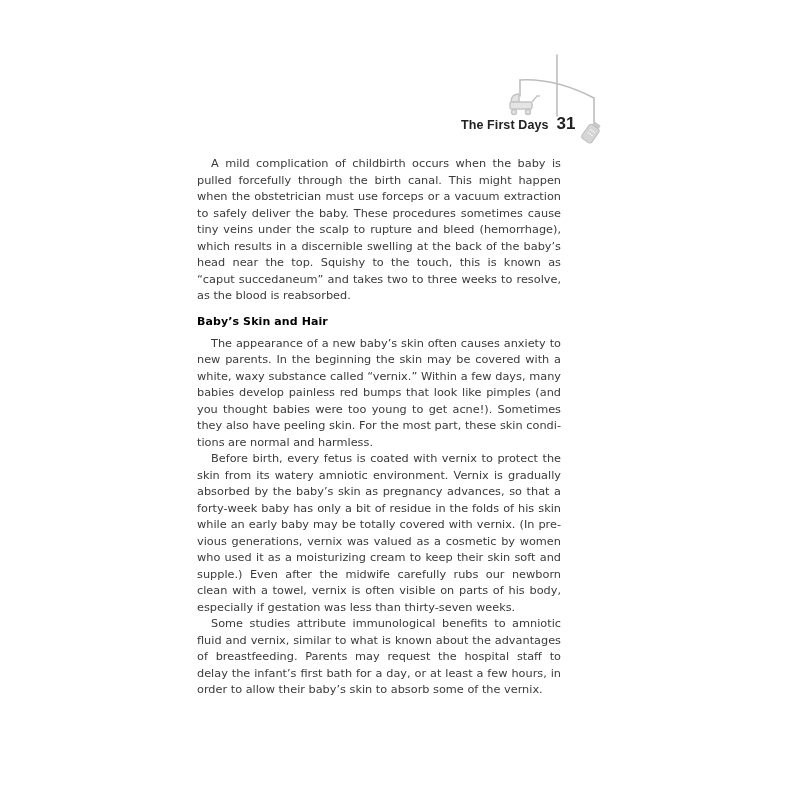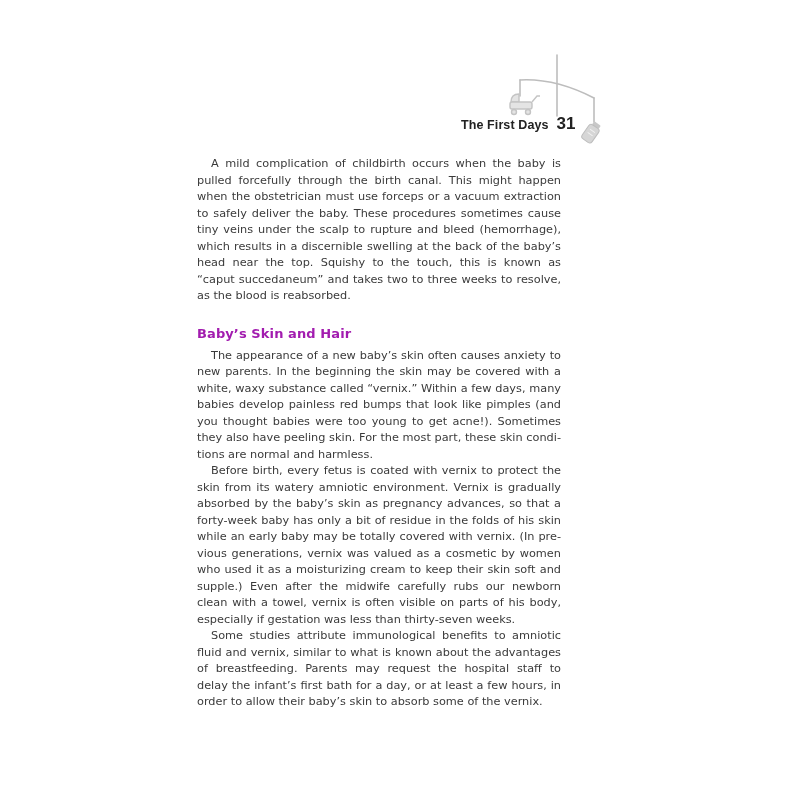--- a/index.html
+++ b/index.html
@@ -8,22 +8,22 @@
   .mobile { position: absolute; left: 495px; top: 50px; width: 120px; height: 100px; }
   .running-head { position: absolute; left: 461px; top: 114px; height: 22px; white-space: nowrap;
     font-family: "Liberation Sans", "DejaVu Sans", sans-serif; color: #222; }
   .running-head .chapter { font-size: 12.5px; font-weight: bold; letter-spacing: 0.1px; vertical-align: baseline; }
   .running-head .folio { font-size: 17px; font-weight: bold; margin-left: 8px; vertical-align: baseline; }
   .body-text { position: absolute; left: 197px; top: 156px; width: 364px;
     font-family: "DejaVu Sans", "Liberation Sans", sans-serif; font-size: 11.3px; line-height: 16.5px;
     color: #3a3a3a; text-align: justify; hyphens: manual; }
   .body-text p { margin: 0; text-indent: 14px; }
   .body-text p.no-indent { text-indent: 0; }
-  .body-text h2 { margin: 20px 0 5px 0; font-family: "DejaVu Sans", "Liberation Sans", sans-serif;
-    font-size: 13px; font-weight: bold; color: #a21caf; line-height: 18px; letter-spacing: 0.1px; }
+  .body-text h2 { margin: 8px 0 5px 0; font-family: "DejaVu Sans", "Liberation Sans", sans-serif;
+    font-size: 11px; font-weight: bold; color: #000000; line-height: 18px; letter-spacing: 0.1px; }
 </style>
 </head>
 <body>
 
 <div class="page">
 
   <svg class="mobile" viewBox="0 0 120 100" width="120" height="100">
     <g stroke="#bdbdbd" stroke-width="1.6" fill="none" stroke-linecap="round">
 
       <line x1="62" y1="5" x2="62" y2="66"></line>

